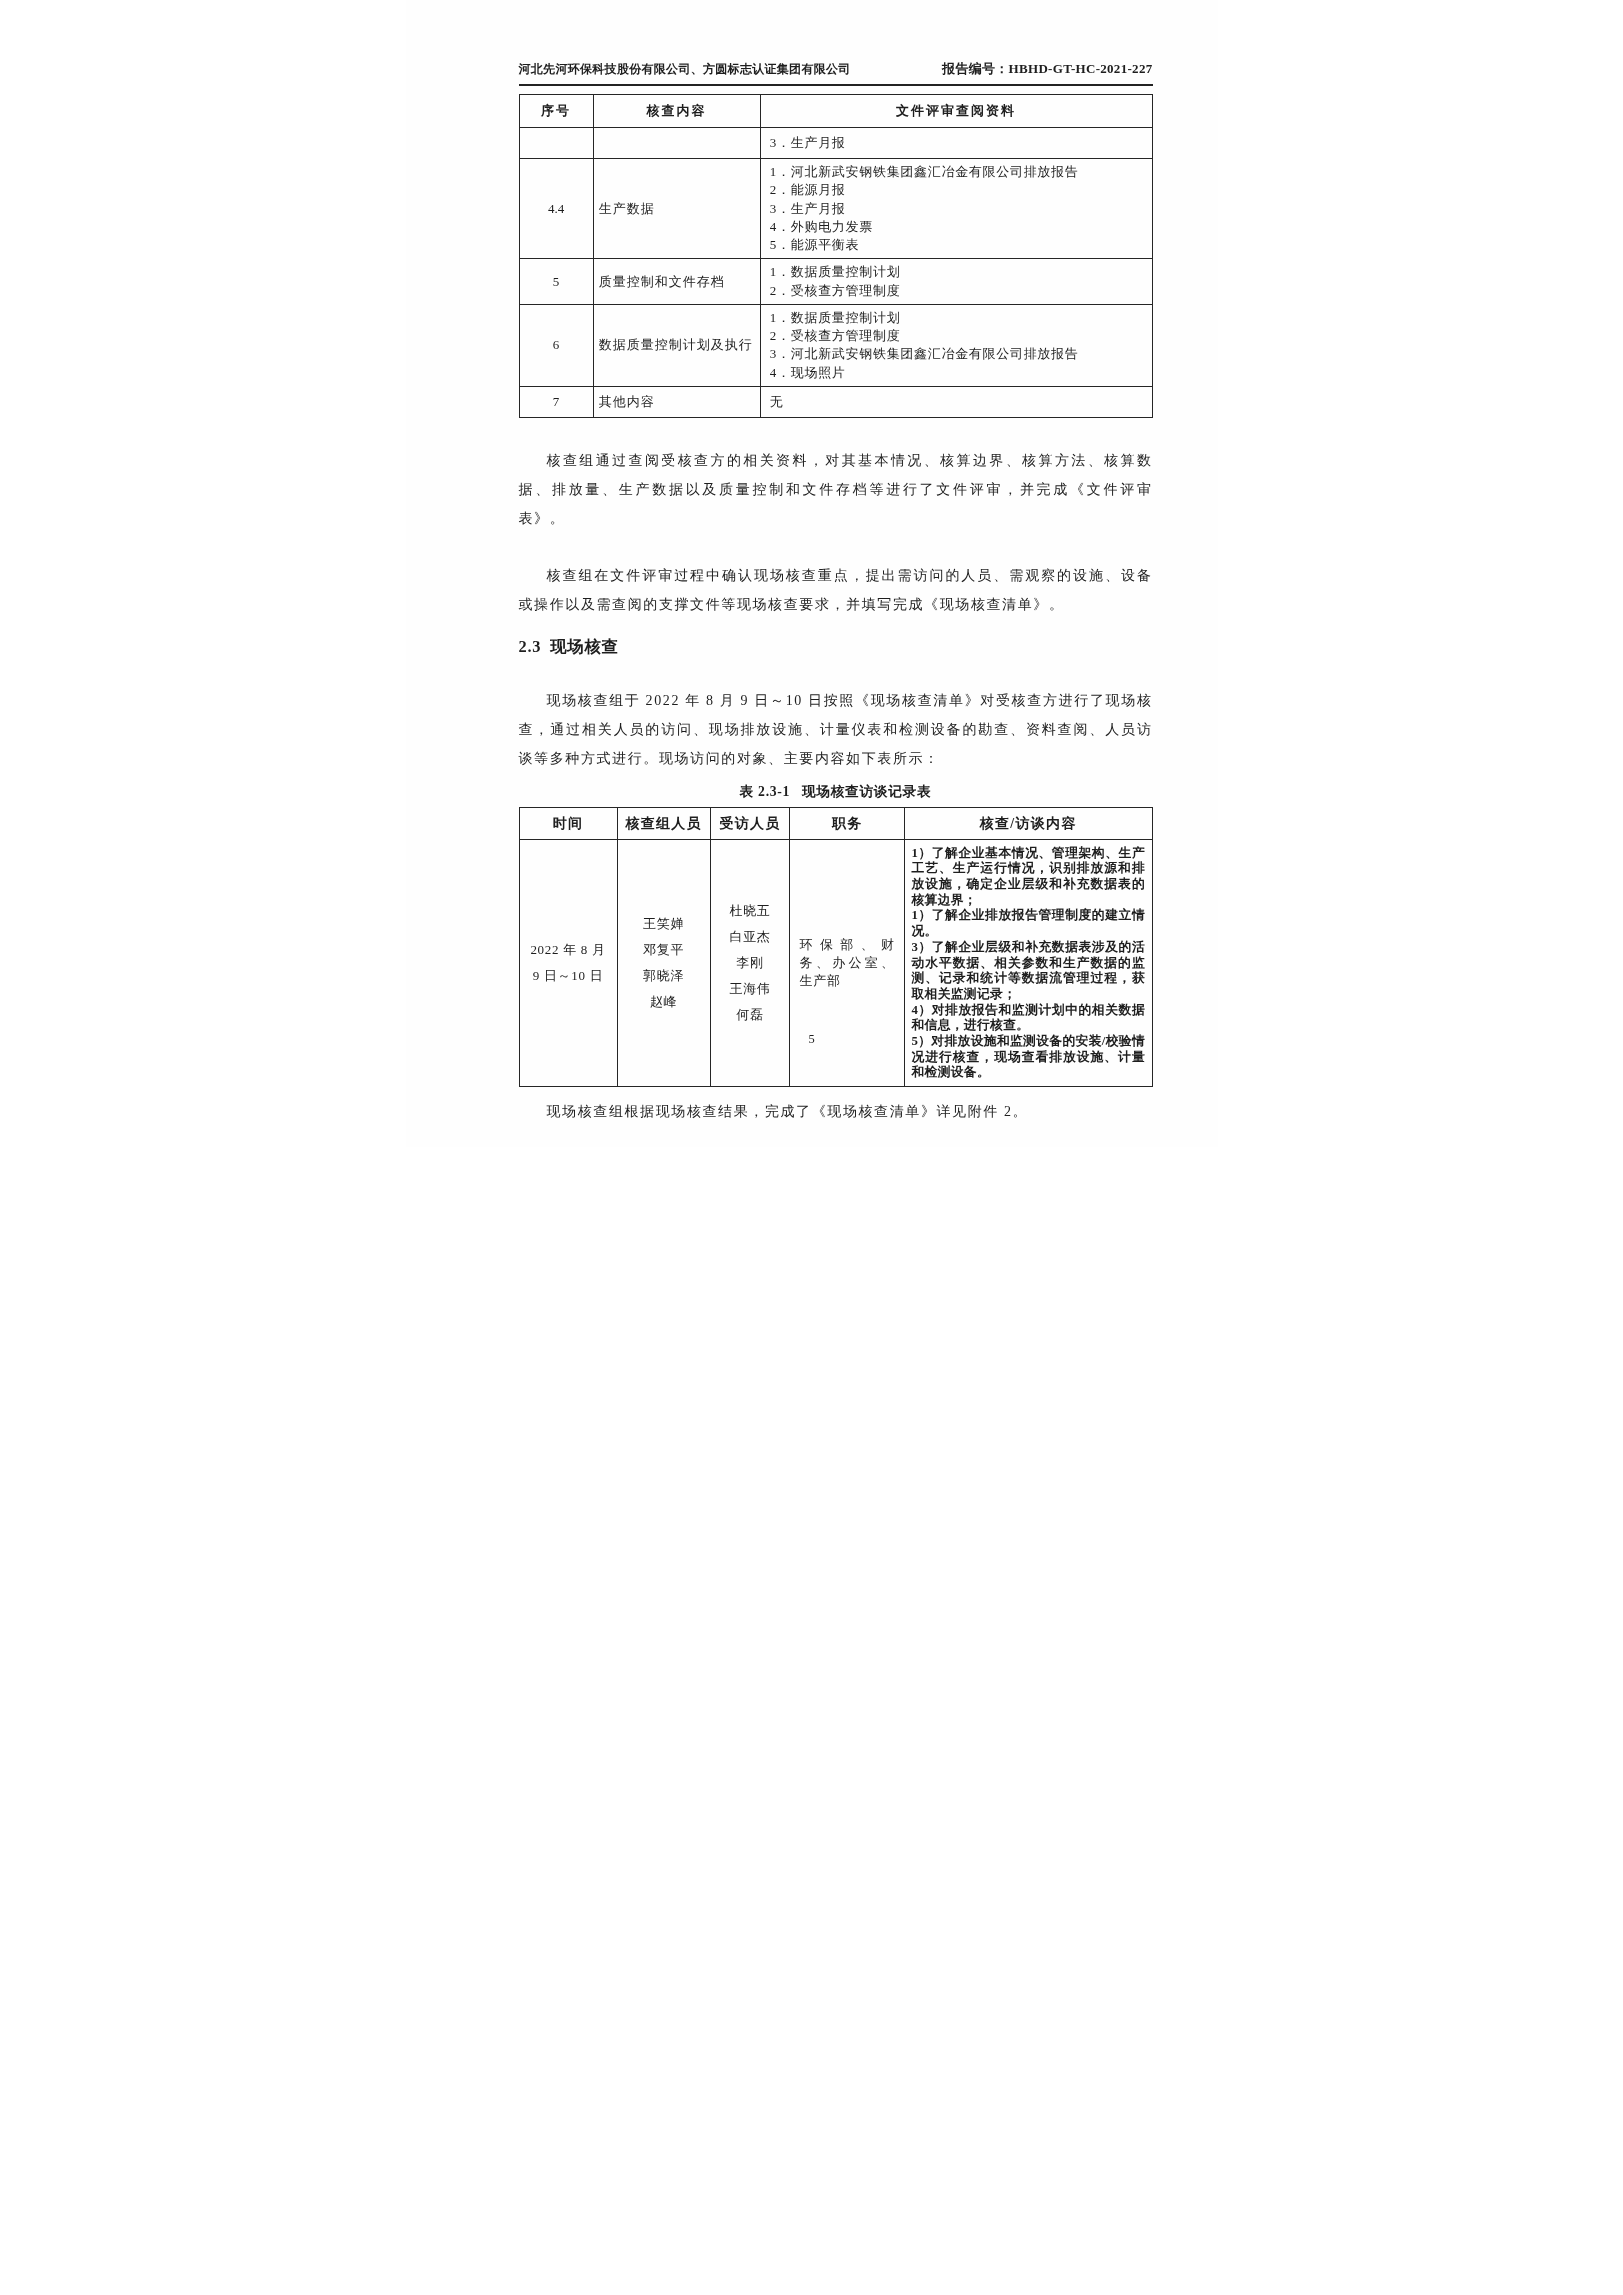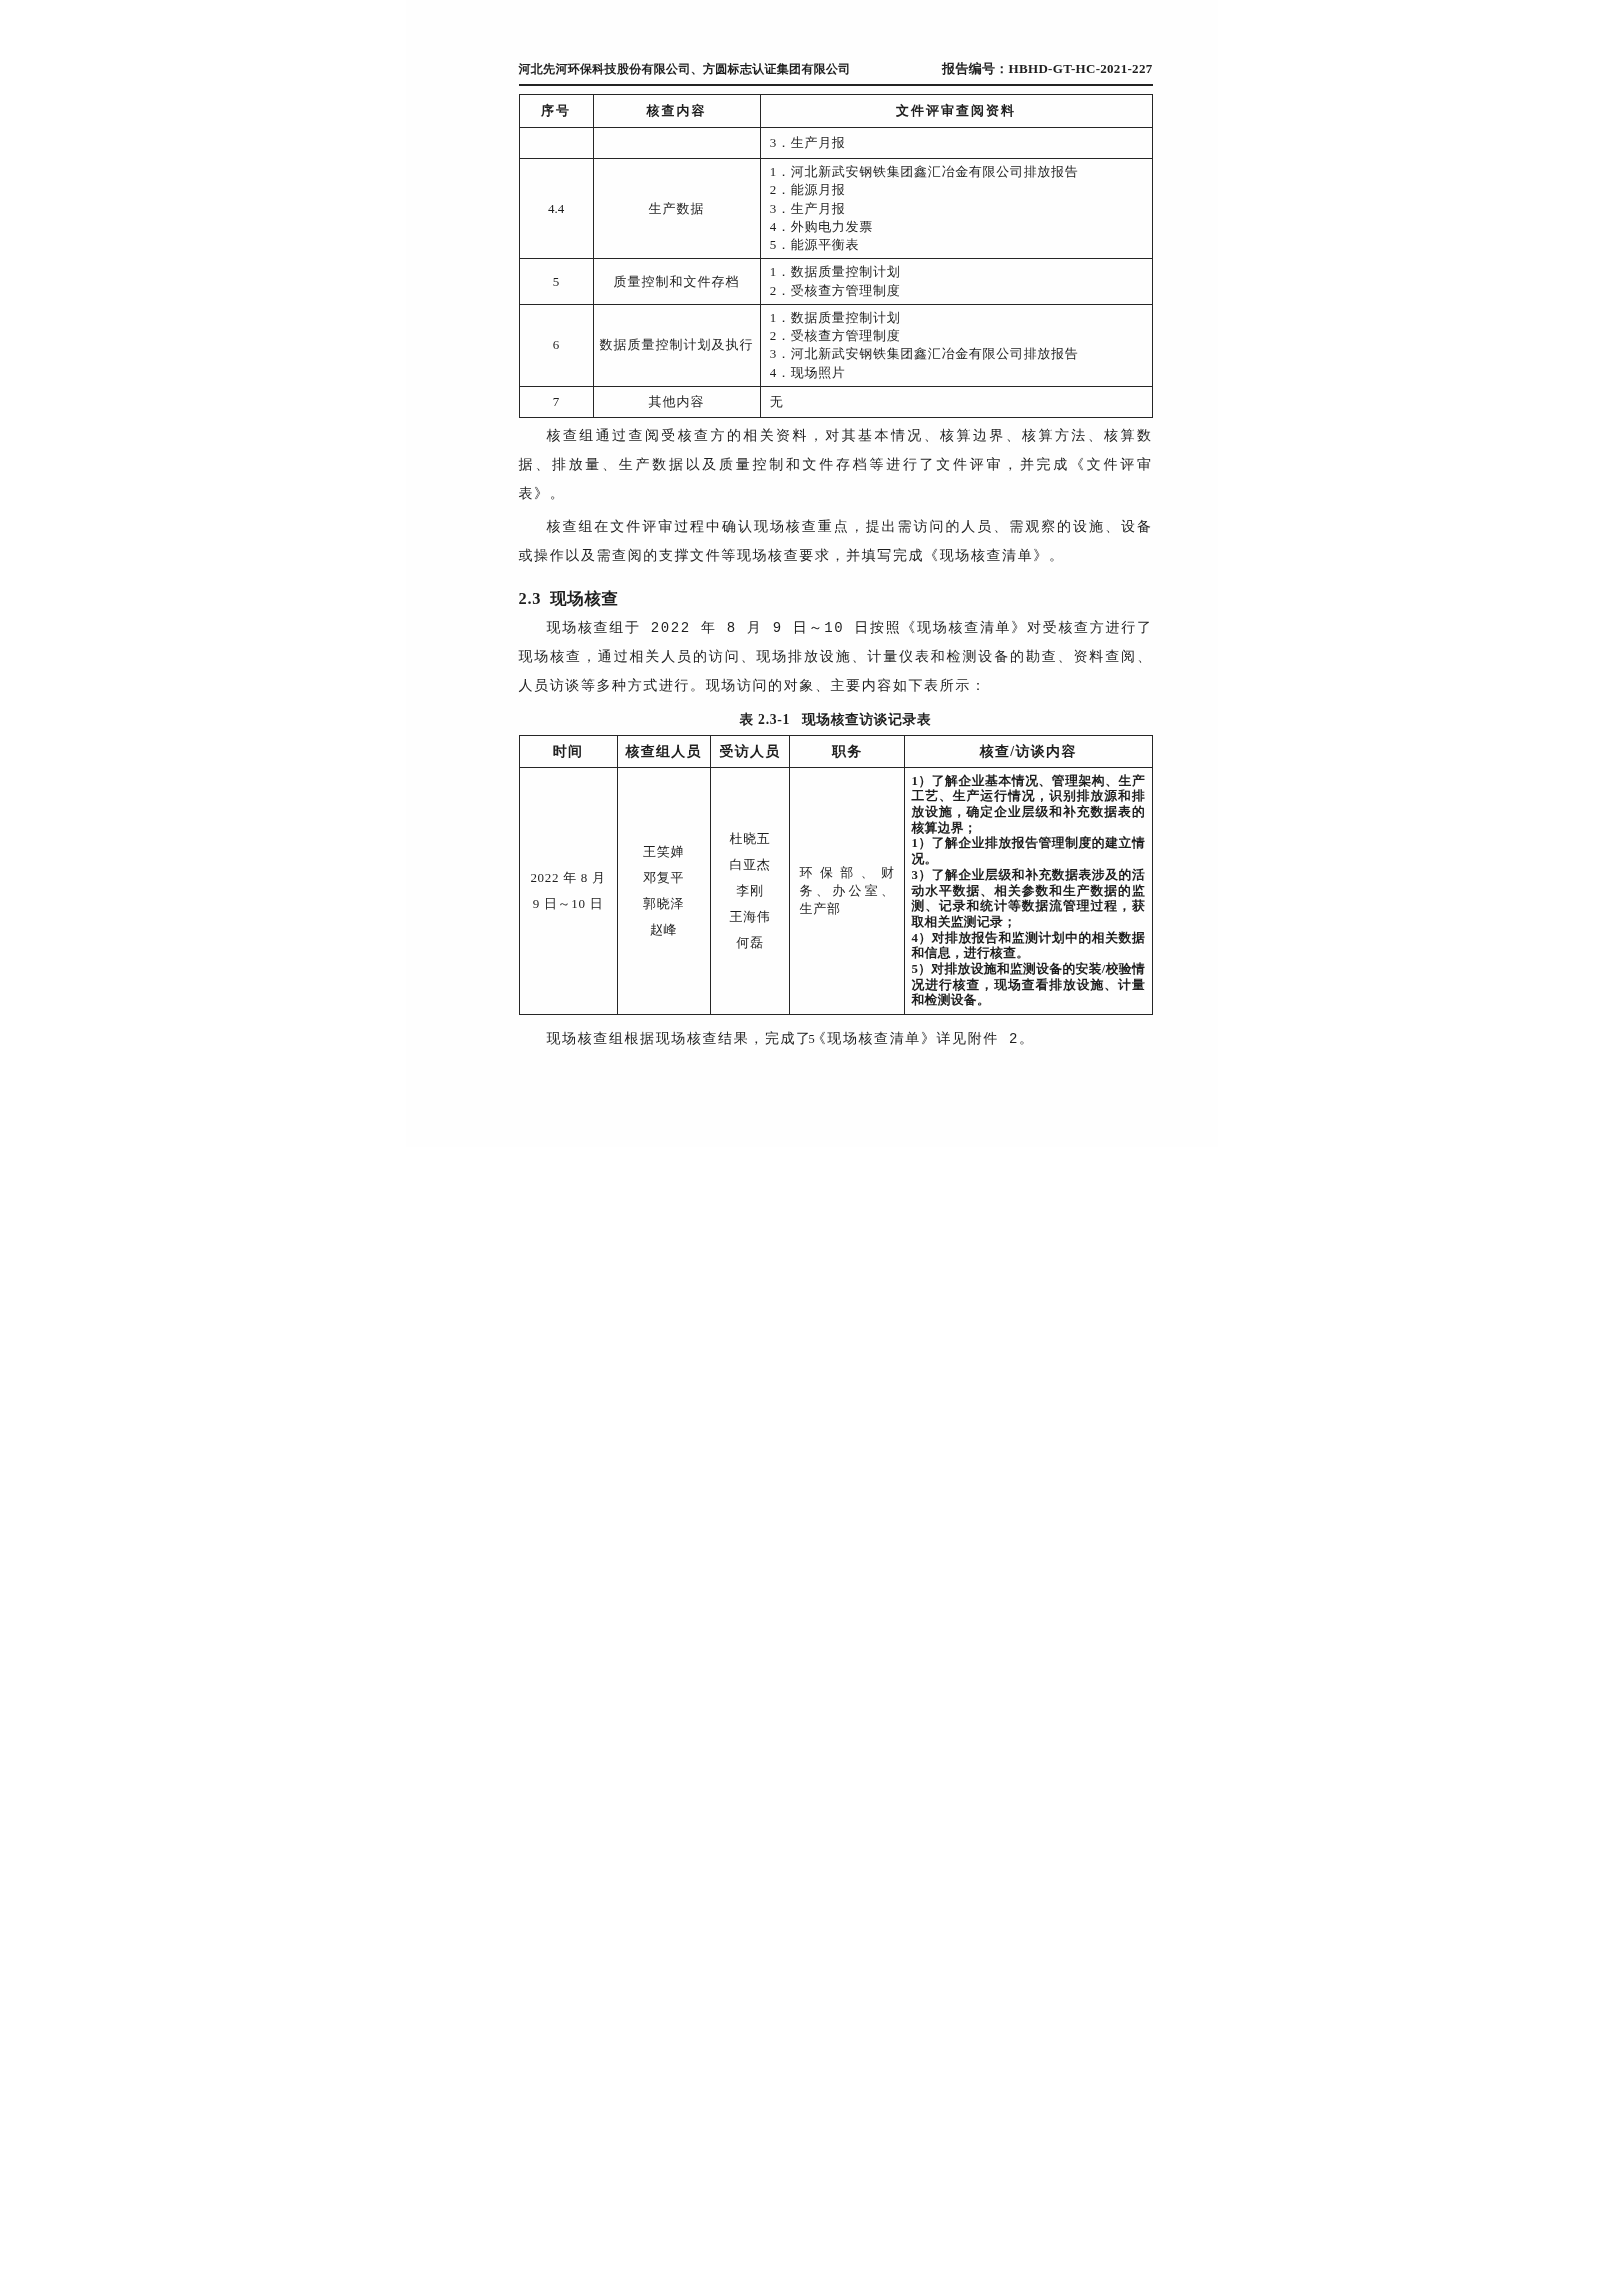--- a/index.html
+++ b/index.html
@@ -20,26 +20,26 @@
   .header-rule { height:2px; background:#232323; margin-top:5.9px; }
 
   table { width:100%; border-collapse:collapse; table-layout:fixed; }
   th, td { border:1.3px solid #262626; }
   th { font-weight:bold; }
 
   .t1 { margin-top:8.5px; }
   .t1 th { font-size:13px; height:30px; letter-spacing:2px; }
   .t1 td { font-size:13px; vertical-align:middle; padding:3.9px 5.2px; }
   .t1 .seq { text-align:center; }
-  .t1 .cont { text-align:center; letter-spacing:1px; }
+  .t1 .cont { text-align:left; letter-spacing:1px; }
   .t1 .mat { text-align:left; padding-left:9.2px; }
   .t1 .mat div { line-height:18.3px; letter-spacing:0.7px; }
   .t1 .r-short td { height:22px; }
 
-  .para { font-size:14px; line-height:29px; text-align:justify; letter-spacing:1.6px; text-indent:2em; margin:4px 0 0 0;font-family:Liberation Mono, monospace; }
+  .para { font-size:14px; line-height:29px; text-align:justify; letter-spacing:1.6px; text-indent:2em; margin:28px 0 0 0; }
   .sec-heading { font-size:16.4px; font-weight:bold; margin:17px 0 0 0; letter-spacing:0.7px; }
   .sec-heading .num { margin-right:9.2px; }
   .caption { text-align:center; font-weight:bold; font-size:13.7px; margin-top:10.5px; letter-spacing:0.7px; }
   .caption .cap-title { padding-left:11.8px; }
 
   .t2 { margin-top:5.9px; }
   .t2 th { font-size:14px; height:29.5px; letter-spacing:1.3px; }
   .t2 td { font-size:13px; vertical-align:middle; text-align:center; padding:5.2px 3.9px; }
   .t2 .lines div { line-height:26px; letter-spacing:0.7px; }
   .t2 .pos { letter-spacing:0.7px; text-align:justify; padding:5.2px 9.2px; }

